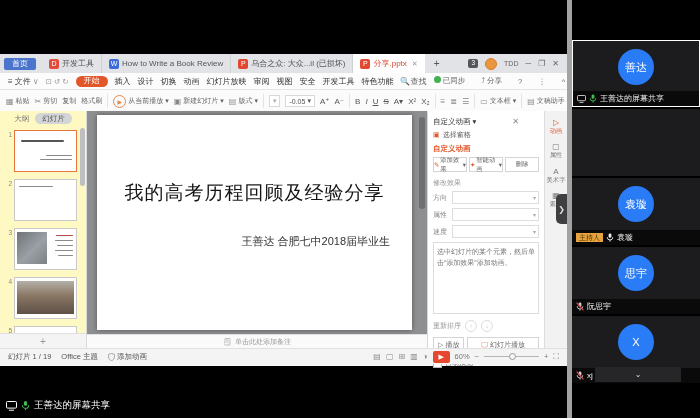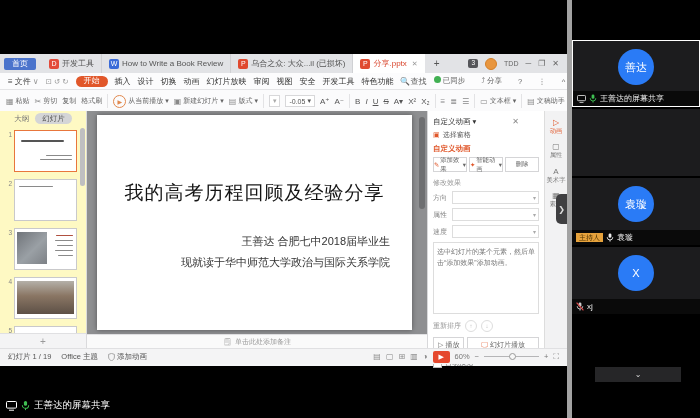--- a/index.html
+++ b/index.html
@@ -276,21 +276,20 @@
       <div class="lp-scroll"></div>
       <div class="lp-add">+</div>
     </div>
 
     <div class="canvas-col">
       <div class="canvas">
         <div class="slide">
           <div class="slide-title">我的高考历程回顾及经验分享</div>
           <div class="slide-by">
             <div>王善达 合肥七中2018届毕业生</div>
-            <div>现就读于华中师范大学政治与国际关系学院</div>
           </div>
         </div>
         <div class="cv-scroll"></div>
       </div>
       <div class="notesbar">
         <span>🗒</span>
         <span>单击此处添加备注</span>
       </div>
     </div>
 
@@ -418,20 +417,36 @@
         <span class="hostbadge">主持人</span>
         <svg width="8" height="9" viewBox="0 0 8 9" style="color:#eee">
             <rect x="2.6" y="0.4" width="2.8" height="4.4" rx="1.4" fill="currentColor"></rect>
             <path d="M1.2 4.2a2.8 2.8 0 0 0 5.6 0" fill="none" stroke="currentColor" stroke-width="0.9"></path>
             <line x1="4" y1="7" x2="4" y2="8.6" stroke="currentColor" stroke-width="0.9"></line>
           </svg>
         <span>袁璇</span>
       </span>
     </div>
 
+    <div class="tile">
+      <span class="pav">思宇</span>
+      <span class="plabel">
+        <span class="micwrap">
+          <svg width="8" height="9" viewBox="0 0 8 9" style="color:#ccc">
+              <rect x="2.6" y="0.4" width="2.8" height="4.4" rx="1.4" fill="currentColor"></rect>
+              <path d="M1.2 4.2a2.8 2.8 0 0 0 5.6 0" fill="none" stroke="currentColor" stroke-width="0.9"></path>
+              <line x1="4" y1="7" x2="4" y2="8.6" stroke="currentColor" stroke-width="0.9"></line>
+            </svg>
+          <svg class="slash" width="8" height="9" viewBox="0 0 8 9">
+              <line x1="0.6" y1="0.6" x2="7.4" y2="8.4" stroke="#e14b4b" stroke-width="1.1"></line>
+            </svg>
+        </span>
+        <span>阮思宇</span>
+      </span>
+    </div>
 
     <div class="tile">
       <span class="pav">X</span>
       <span class="plabel">
         <span class="micwrap">
           <svg width="8" height="9" viewBox="0 0 8 9" style="color:#ccc">
               <rect x="2.6" y="0.4" width="2.8" height="4.4" rx="1.4" fill="currentColor"></rect>
               <path d="M1.2 4.2a2.8 2.8 0 0 0 5.6 0" fill="none" stroke="currentColor" stroke-width="0.9"></path>
               <line x1="4" y1="7" x2="4" y2="8.6" stroke="currentColor" stroke-width="0.9"></line>
             </svg>

